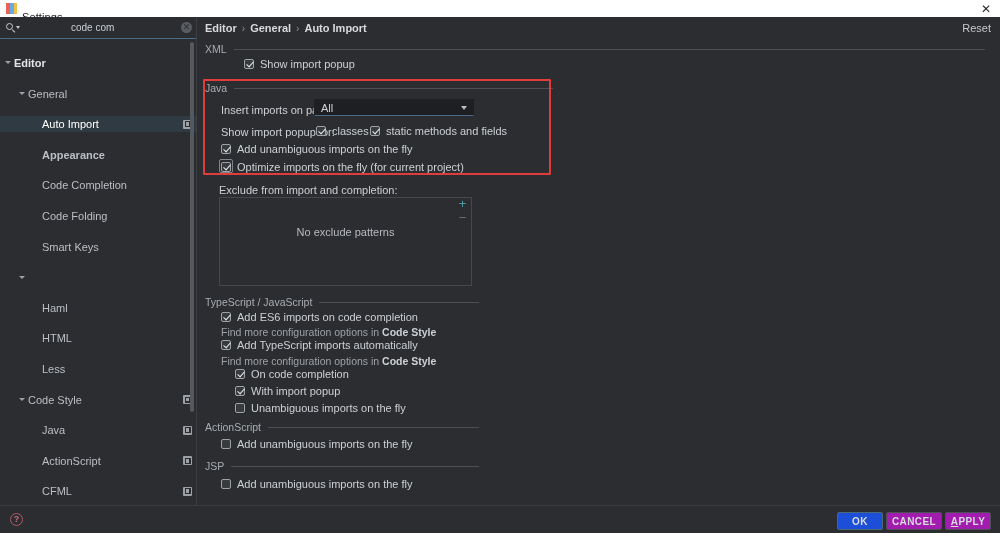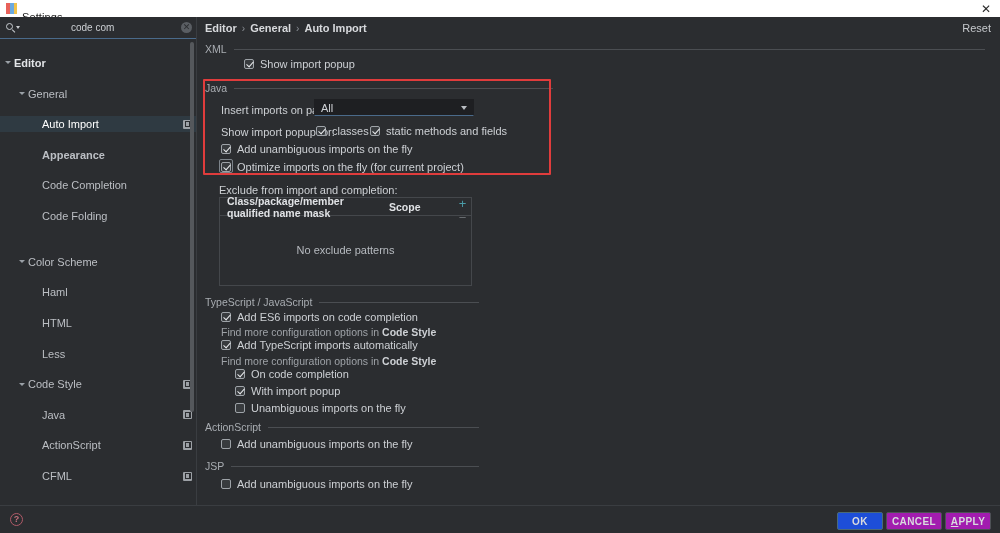--- a/index.html
+++ b/index.html
@@ -448,23 +448,25 @@
         </div>
         <div class="tnode" style="top: 61.2px; font-weight: bold;">
           <span class="lbl" style="padding-left: 42px;">Appearance</span>
         </div>
         <div class="tnode" style="top: 76.5px;">
           <span class="lbl" style="padding-left: 42px;">Code Completion</span>
         </div>
         <div class="tnode" style="top: 91.8px;">
           <span class="lbl" style="padding-left: 42px;">Code Folding</span>
         </div>
+        <div class="tnode" style="top: 107.1px;">
+          <span class="lbl" style="padding-left: 42px;">Smart Keys</span>
+        </div>
         <div class="tnode" style="top: 122.4px;">
           <span class="arrow" style="left: 17px;"></span>
-          <span class="lbl" style="padding-left: 28px;">Color Scheme</span>
         </div>
         <div class="tnode" style="top: 137.7px;">
           <span class="lbl" style="padding-left: 42px;">Haml</span>
         </div>
         <div class="tnode" style="top: 153px;">
           <span class="lbl" style="padding-left: 42px;">HTML</span>
         </div>
         <div class="tnode" style="top: 168.3px;">
           <span class="lbl" style="padding-left: 42px;">Less</span>
         </div>
@@ -537,24 +539,20 @@
 
     <div class="cb-row" style="left:24px; top:144px;">
       <span class="cbox on"></span>
       <span>Optimize imports on the fly (for current project)</span>
     </div>
     <div class="cb-focus" style="left:22px; top:142px; width:14px; height:14px;"></div>
 
     <span class="plain-label" style="left:22px; top:167px;">Exclude from import and completion:</span>
 
     <div class="xtable" style="left:22px; top:180px; width:253px; height:89px;">
-      <div class="xt-head">
-        <span class="c1">Class/package/member qualified name mask</span>
-        <span class="c2">Scope</span>
-      </div>
       <div class="xt-body">
         <span>No exclude patterns</span>
       </div>
     </div>
     <span class="xt-btn" style="left:259px; top:180px;">+</span>
     <span class="xt-btn" style="left:259px; top:194px; color:#6e7276;">−</span>
 
     <div class="sect" style="left:8px; top:279px; width:274px;">
       <span>TypeScript / JavaScript</span>
       <span class="line" style="flex:1;"></span>

